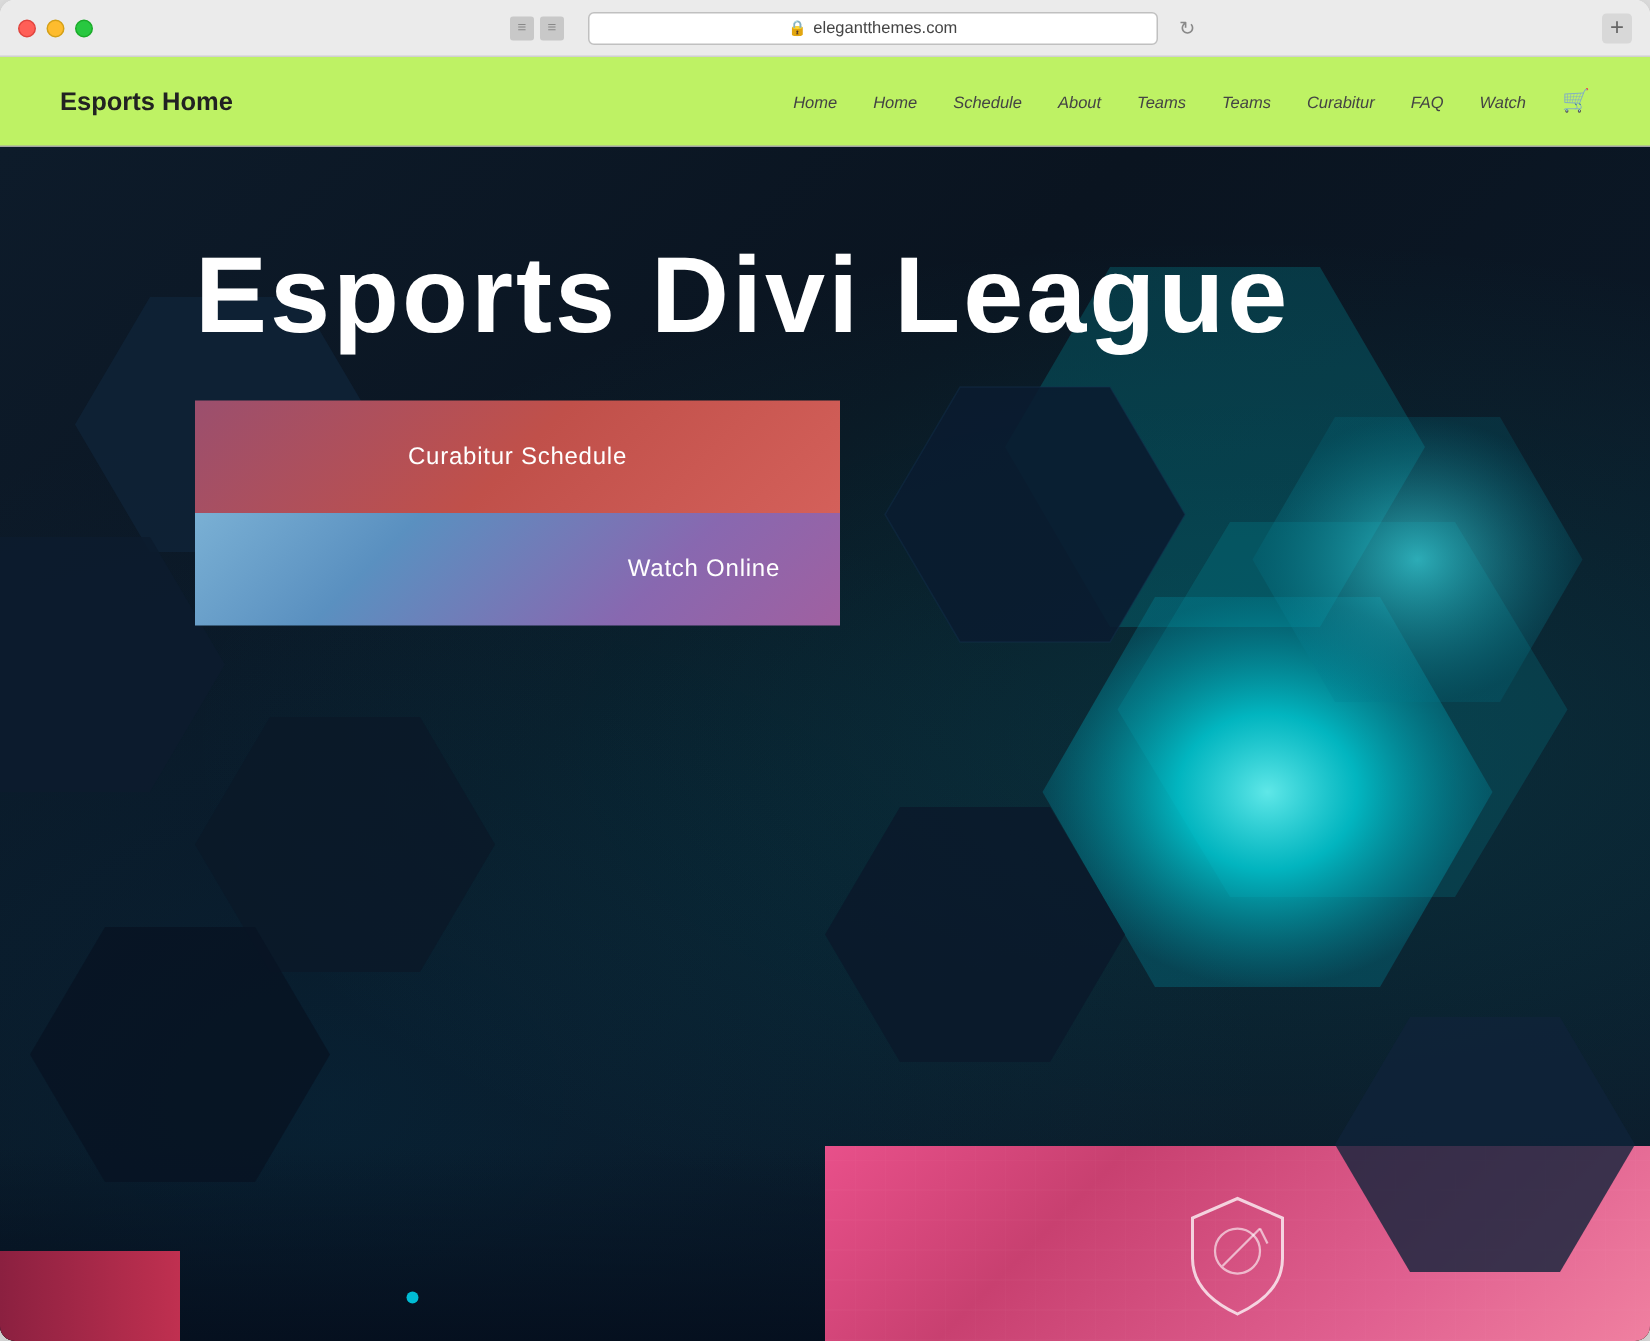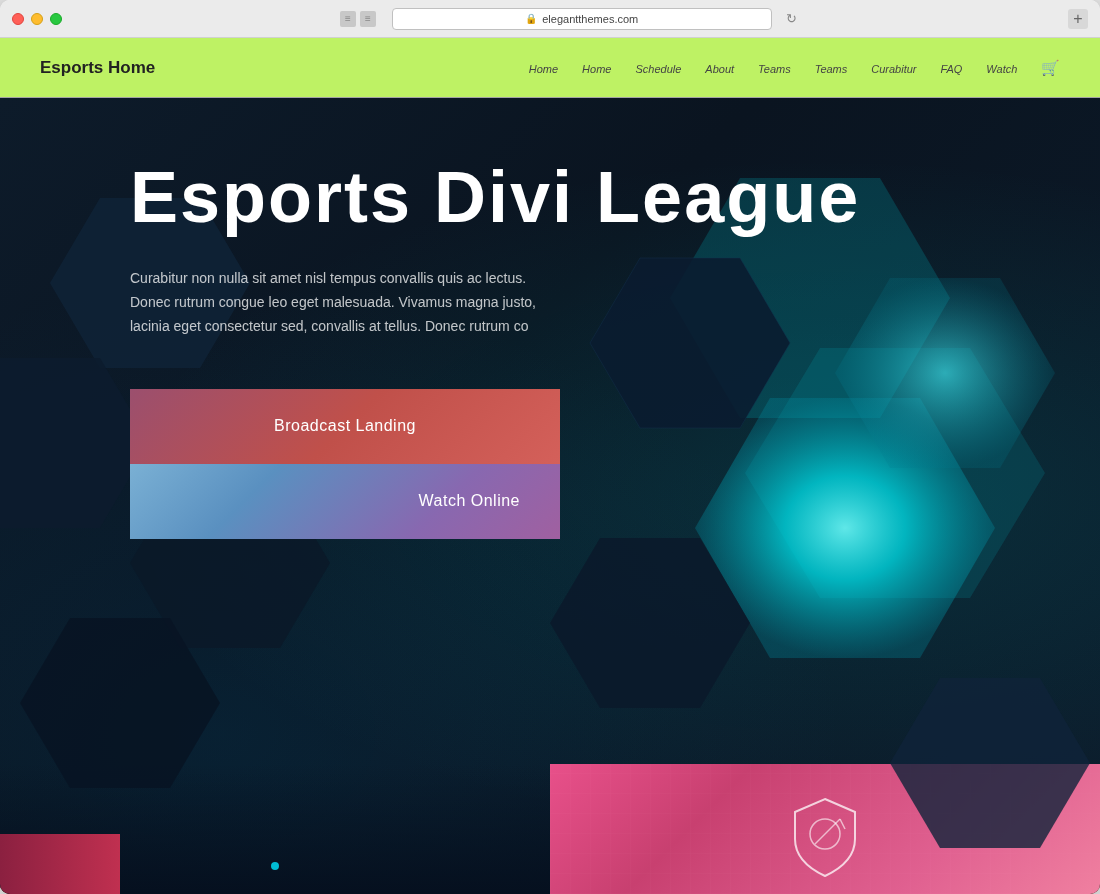--- a/index.html
+++ b/index.html
@@ -357,24 +357,23 @@
       <polygon points="750,300 900,300 975,430 900,560 750,560 675,430" fill="url(#tealGlow)"></polygon>
       <polygon points="870,180 980,180 1035,275 980,370 870,370 815,275" fill="url(#tealGlow2)"></polygon>
 
       <polygon points="620,160 720,160 770,245 720,330 620,330 570,245" fill="rgba(10,28,48,0.9)" stroke="rgba(20,50,80,0.4)" stroke-width="1"></polygon>
       <polygon points="580,440 680,440 730,525 680,610 580,610 530,525" fill="rgba(10,25,42,0.85)"></polygon>
       <polygon points="920,580 1020,580 1070,665 1020,750 920,750 870,665" fill="rgba(15,35,58,0.8)"></polygon>
     </svg>
 
     <div class="hero-content">
       <h1 class="hero-title">Esports  Divi  League</h1>
-      <p class="hero-desc">Curabitur non nulla sit amet nisl tempus convallis quis ac lectus. Donec rutrum congue leo eget malesuada. Vivamus magna justo, lacinia eget consectetur sed, convallis at tellus. Donec rutrum co</p>
 
       <div class="cta-buttons">
-        <button class="cta-btn cta-broadcast">Broadcast Landing</button>
+        <button class="cta-btn cta-broadcast">Curabitur Schedule</button>
         <button class="cta-btn cta-watch">Watch Online</button>
       </div>
     </div>
 
     <div class="bottom-peek">
       <div class="bottom-left">
         <div class="bottom-left-accent"></div>
         <div class="bottom-dot-indicator">
           <span class="dot"></span>
         </div>

